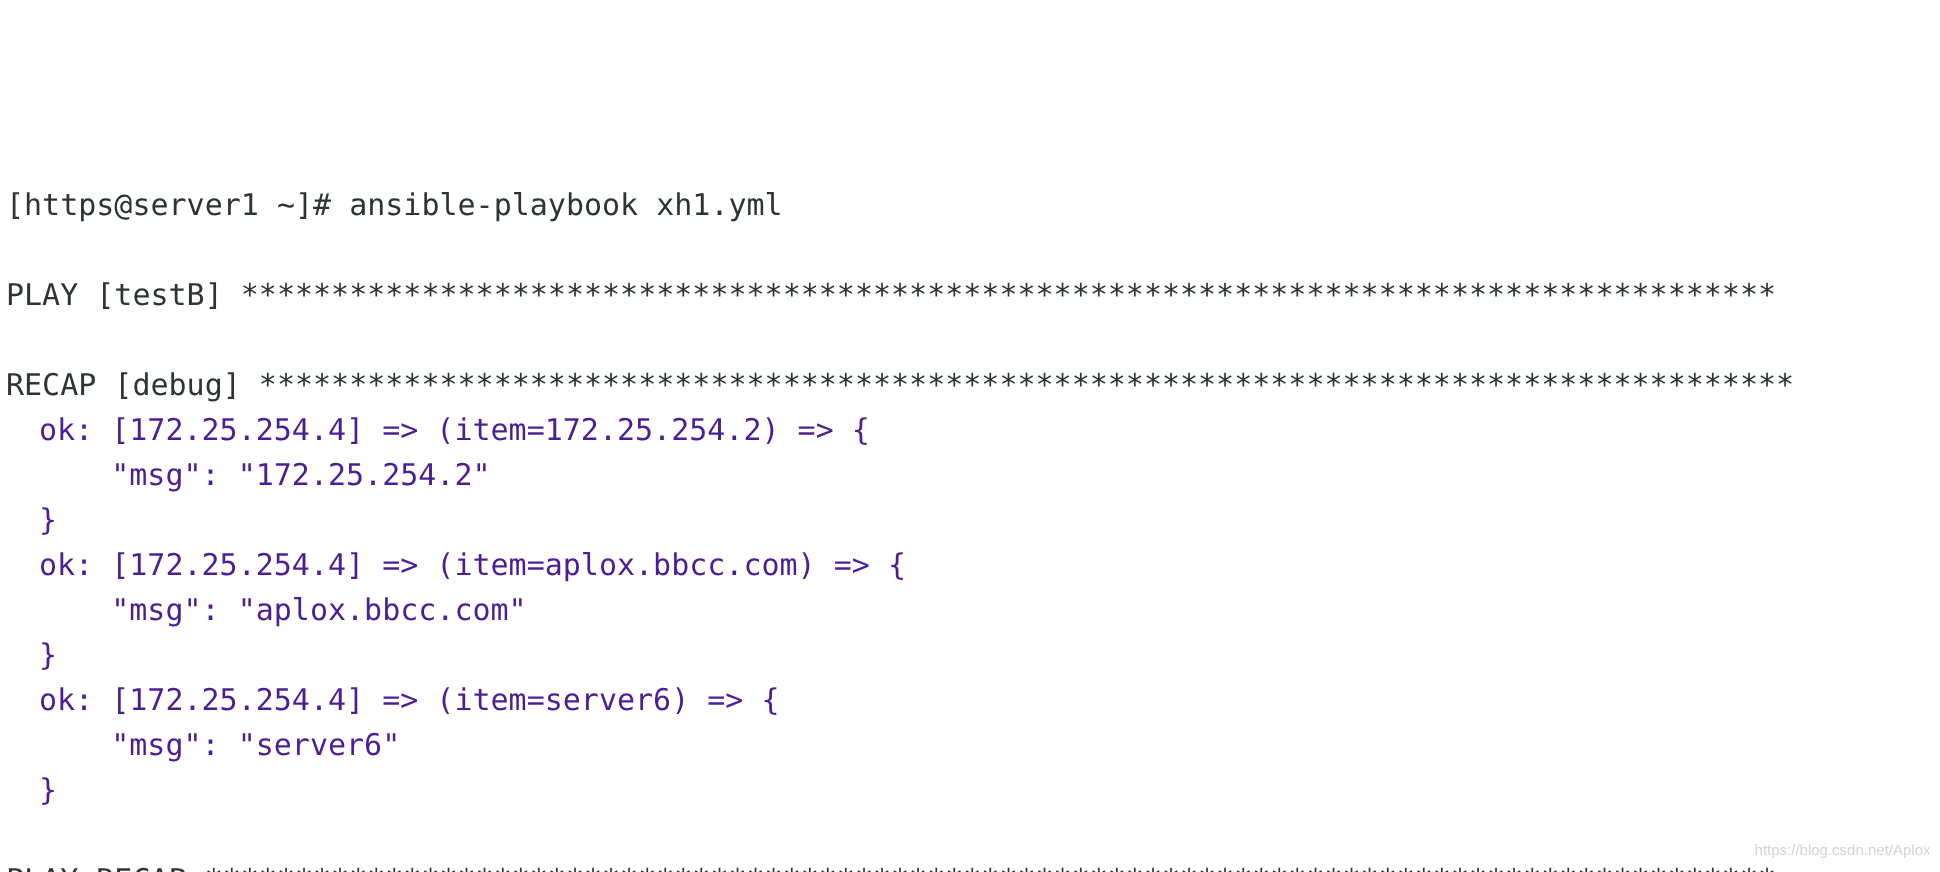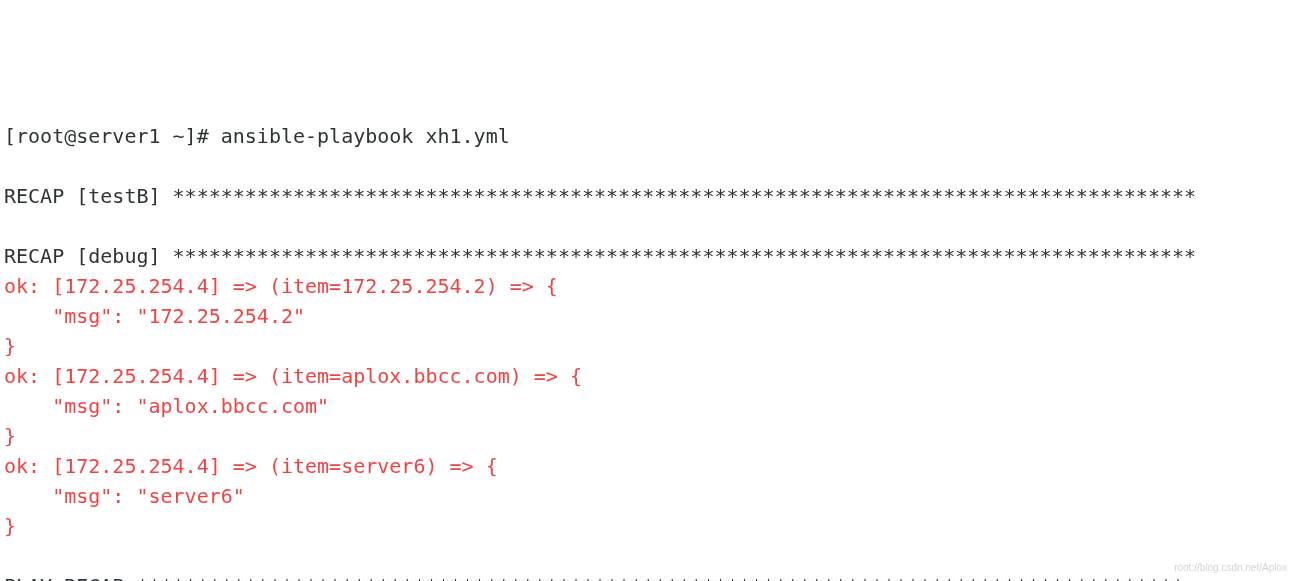--- a/index.html
+++ b/index.html
@@ -6,51 +6,51 @@
       margin: 0;
       padding: 1px 4px;
       font-family: "DejaVu Sans Mono", "Liberation Mono", monospace;
       font-size: 20px;
       line-height: 1.5;
       background: #ffffff;
       color: #2e3436;
       white-space: pre;
       overflow: hidden;
     }
-    .green { color: #ef4444; }
+    .green { color: #4c1d95; margin-left: 22px; }
     .watermark {
       position: fixed;
       bottom: 6px;
       right: 6px;
       font-family: sans-serif;
       font-size: 10px;
       color: rgba(128,128,128,0.35);
       white-space: nowrap;
     }
   </style>
 </head>
 <body>
 
 
 
-<div><span>[root@server1 ~]# </span><span>ansible-playbook xh1.yml</span>
+<div><span>[https@server1 ~]# </span><span>ansible-playbook xh1.yml</span>
 <span></span>
-<span>RECAP [testB] *************************************************************************************</span>
+<span>PLAY [testB] *************************************************************************************</span>
 <span></span>
 <span>RECAP [debug] *************************************************************************************</span>
 <span class="green">ok: [172.25.254.4] =&gt; (item=172.25.254.2) =&gt; {</span>
 <span class="green">    "msg": "172.25.254.2"</span>
 <span class="green">}</span>
 <span class="green">ok: [172.25.254.4] =&gt; (item=aplox.bbcc.com) =&gt; {</span>
 <span class="green">    "msg": "aplox.bbcc.com"</span>
 <span class="green">}</span>
 <span class="green">ok: [172.25.254.4] =&gt; (item=server6) =&gt; {</span>
 <span class="green">    "msg": "server6"</span>
 <span class="green">}</span>
 <span></span>
 <span>PLAY RECAP ***************************************************************************************</span>
 
 </div>
 
-<div class="watermark">root://blog.csdn.net/Aplox</div>
+<div class="watermark">https://blog.csdn.net/Aplox</div>
 
 
 
 
 </body></html>

